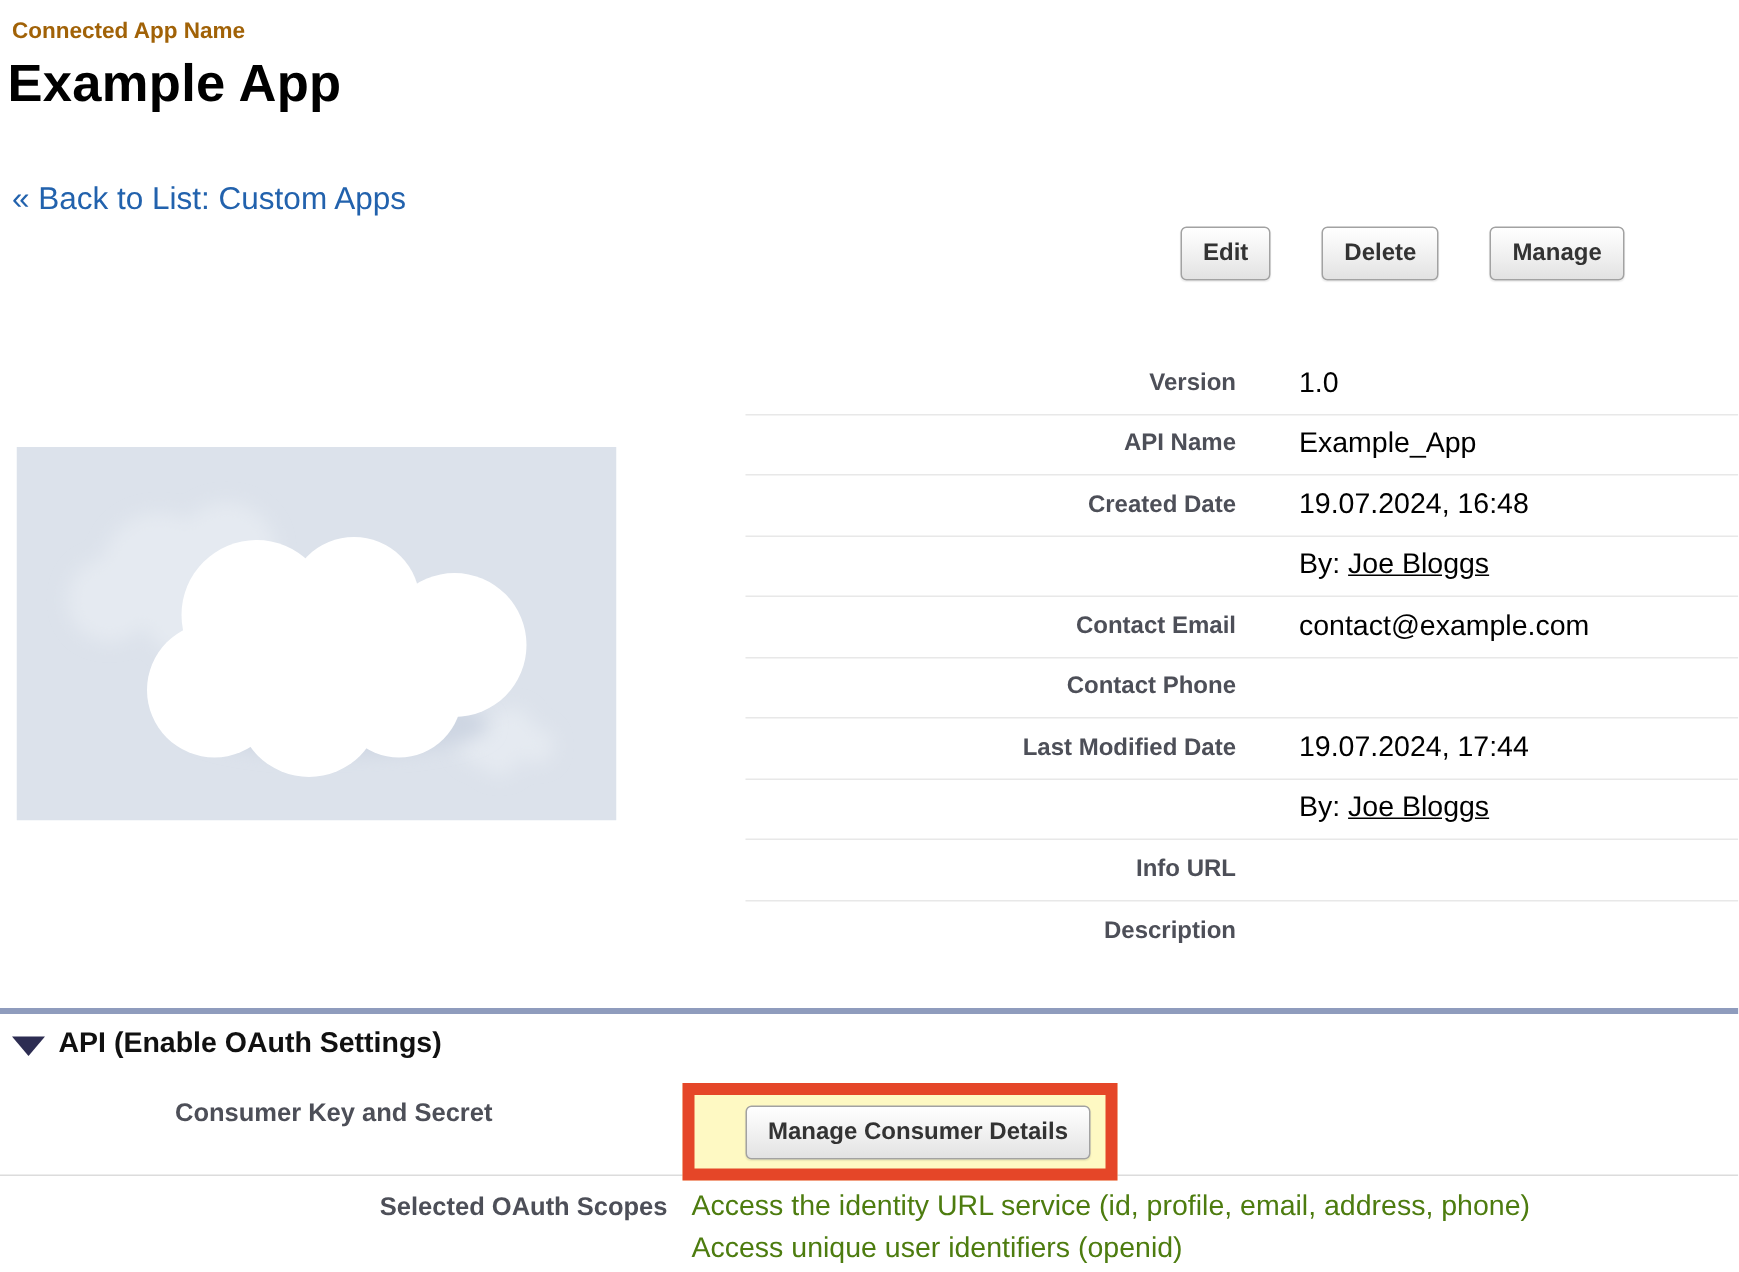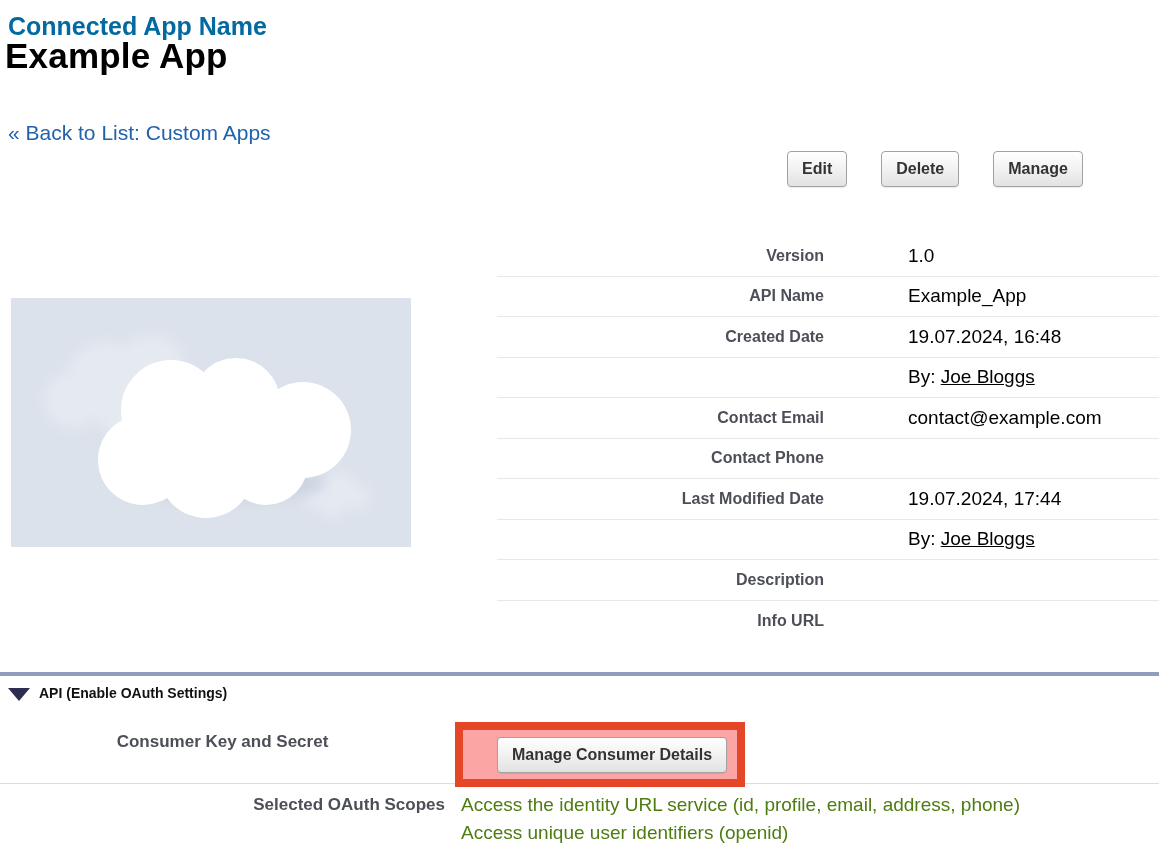--- a/index.html
+++ b/index.html
@@ -5,58 +5,58 @@
   * { margin:0; padding:0; box-sizing:border-box; }
   html,body { background:#fff; }
   body { font-family:"Liberation Sans", sans-serif; }
   #screen {
     position:relative; width:1159px; height:848px;
     background:#fff; overflow:hidden;
   }
 
   
   .app-field-label { position:absolute; top:12px; left:8px;
-    font-size:25px; font-weight:bold; color:#0369a1; }
+    font-size:15px; font-weight:bold; color:#a16207; }
   .app-title { position:absolute; top:36px; left:5px;
     font-size:35px; color:#000; letter-spacing:0.2px; }
   .back-link { position:absolute; top:110px; left:8px;
     font-size:21px; color:#2262ad; text-decoration:none; cursor:pointer;margin-top:11px; }
 
   
   .toolbar { position:absolute; top:151px; left:763px; display:flex; gap:10px; }
   .btn {
     font-family:"Liberation Sans", sans-serif;
     font-size:16px; font-weight:bold; color:#333;
     background:linear-gradient(#ffffff, #f0f0f0 55%, #e2e2e2);
     border:1px solid #a2a2a2; border-radius:4px;
     padding:8px 14px; cursor:pointer; box-shadow:0 1px 1px rgba(0,0,0,0.08);margin-left:24px;
   }
 
   
   .logo-box { position:absolute; top:298px; left:11px; width:400px; height:249px; }
 
   
   .detail-table { position:absolute; top:236px; left:497px; width:662px; }
-  .drow { display:flex; align-items:center; height:40.5px; border-bottom:1px solid #e8e8e8;gap:42px; }
+  .drow { display:flex; align-items:center; height:40.5px; border-bottom:1px solid #e8e8e8; }
   .drow:last-child { border-bottom:none; }
   .dlabel { width:327px; text-align:right; font-size:16px; font-weight:bold; color:#4d4f58; }
   .dvalue { margin-left:42px; font-size:19px; color:#000; white-space:nowrap; }
   .ulink { color:#000; text-decoration:underline; cursor:pointer; }
 
   
   .section-divider { position:absolute; top:672px; left:0; width:1159px; height:4px; background:#8f9cbd; }
   .section-header { position:absolute; top:685px; left:8px; display:flex; align-items:center; gap:9px; cursor:pointer; }
   .tri-down { width:0; height:0; border-left:11px solid transparent;
     border-right:11px solid transparent; border-top:13px solid #2d2d52; margin-top:3px; }
-  .section-title { font-size:14px; font-weight:bold; color:#111; }
+  .section-title { font-size:19px; font-weight:bold; color:#111; }
 
   .consumer-label { position:absolute; top:732px; left:0; width:445px;
     text-align:center; font-size:17px; font-weight:bold; color:#4d4f58; }
   .highlight-box { position:absolute; top:722px; left:455px; width:290px; height:65px;
-    border:8px solid #e54628; display:flex; align-items:center; justify-content:center; z-index:2; background:#fca5a5; }
+    border:8px solid #e54628; display:flex; align-items:center; justify-content:center; z-index:2; background:#fef9c3; }
   .row-line { position:absolute; top:783px; left:0; width:1159px; height:1px; background:#dcdcdc; }
 
   .scopes-label { position:absolute; top:795px; left:0; width:445px;
     text-align:right; font-size:17px; font-weight:bold; color:#4d4f58; }
   .scopes-values { position:absolute; top:791px; left:461px; font-size:19px; color:#4d7c0f; line-height:28px; }
 </style>
 </head>
 <body>
 
 <div id="screen">
@@ -135,25 +135,25 @@
     </div>
     <div class="drow">
       <div class="dlabel">Last Modified Date</div>
       <div class="dvalue">19.07.2024, 17:44</div>
     </div>
     <div class="drow">
       <div class="dlabel"></div>
       <div class="dvalue"><span>By: </span><a class="ulink">Joe Bloggs</a></div>
     </div>
     <div class="drow">
-      <div class="dlabel">Description</div>
+      <div class="dlabel">Info URL</div>
       <div class="dvalue"></div>
     </div>
     <div class="drow">
-      <div class="dlabel">Info URL</div>
+      <div class="dlabel">Description</div>
       <div class="dvalue"></div>
     </div>
   </div>
 
   <div class="section-divider"></div>
 
   <div class="section-header">
     <div class="tri-down"></div>
     <div class="section-title">API (Enable OAuth Settings)</div>
   </div>

